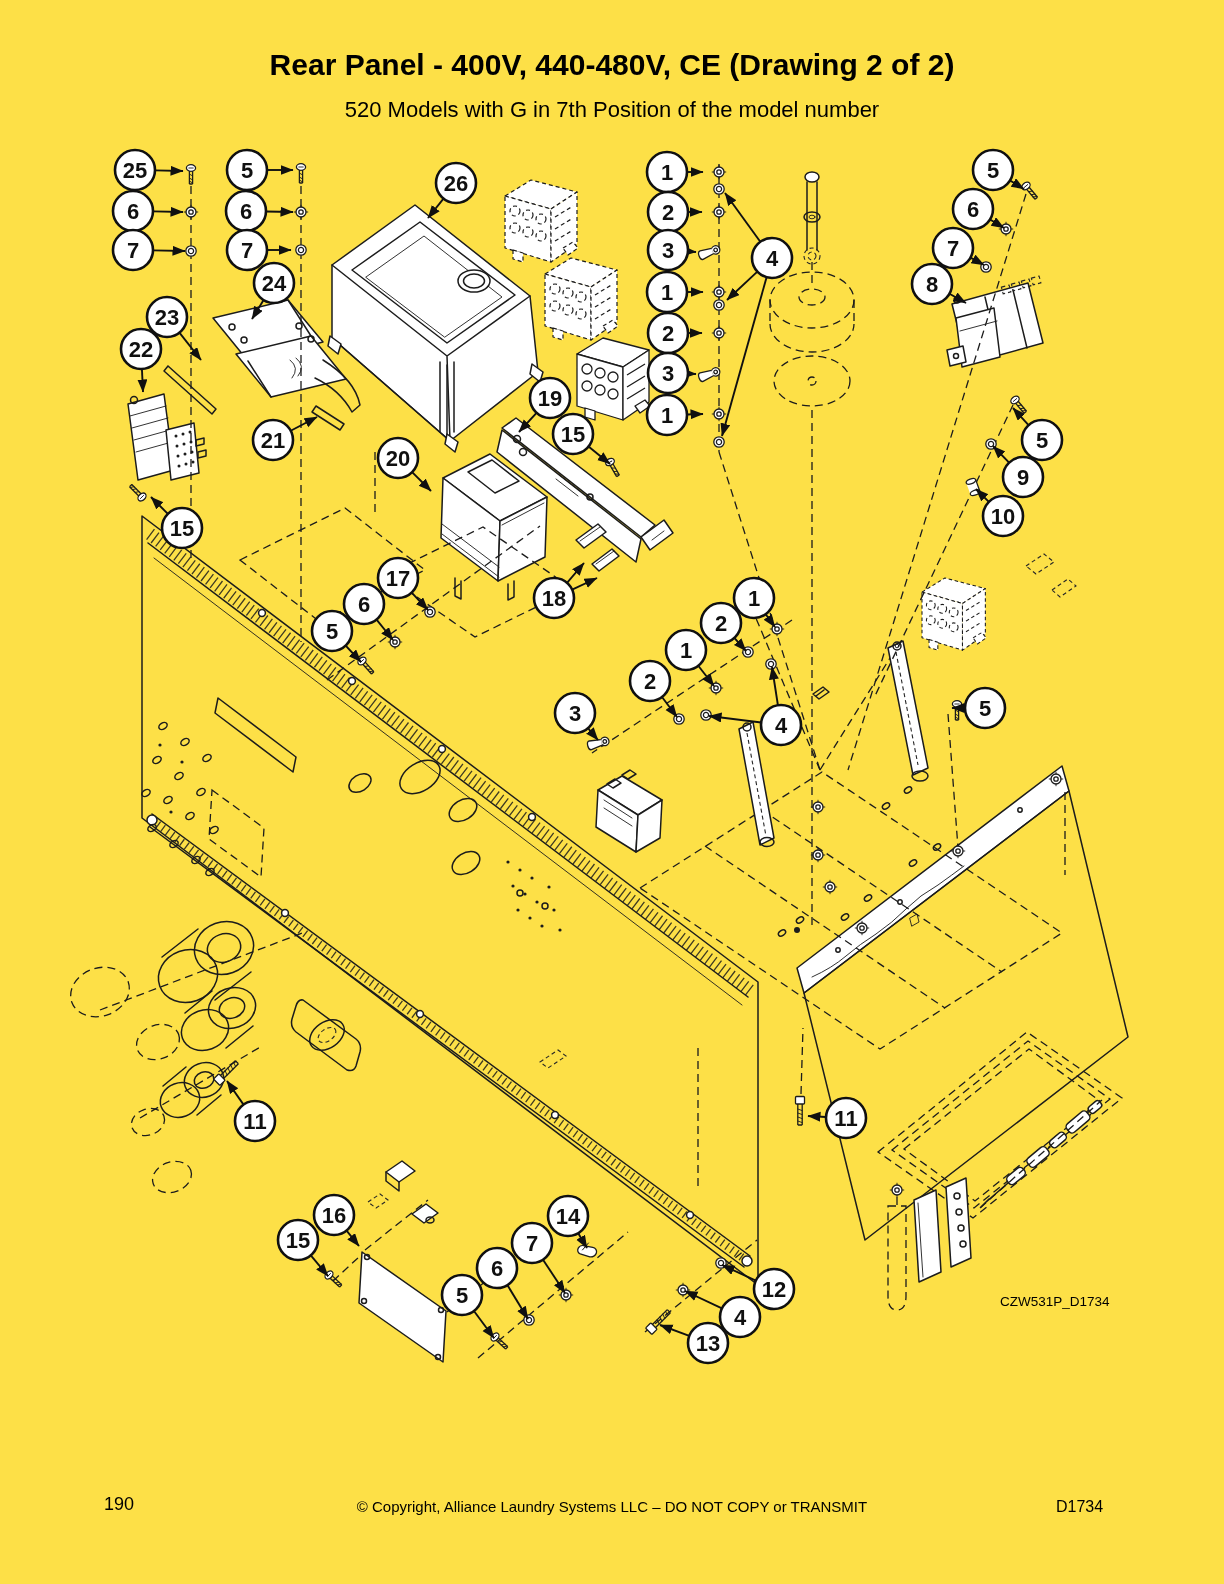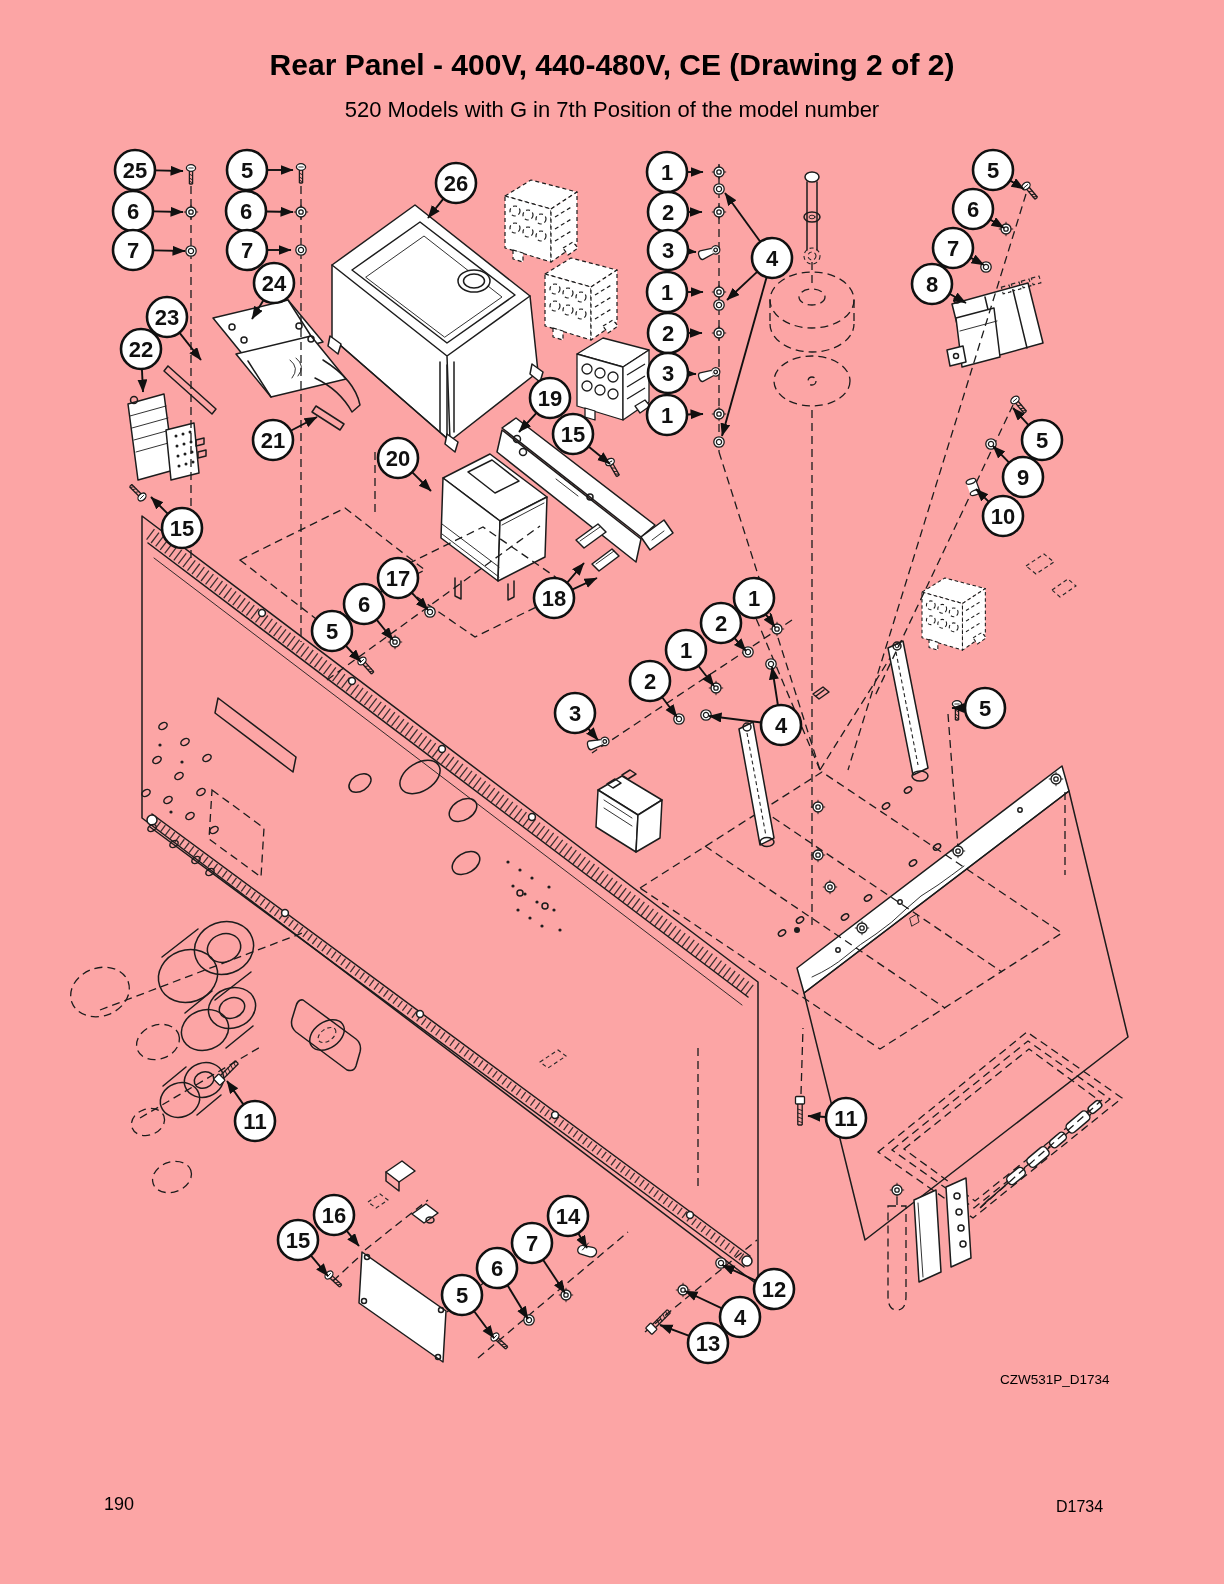--- a/index.html
+++ b/index.html
@@ -1,21 +1,21 @@
 <!DOCTYPE html>
 <html><head>
 <meta charset="utf-8">
 <style>
   html,body{margin:0;padding:0;background:#e9e9e9}
-  .page{position:relative;width:1224px;height:1584px;margin:0 auto;background:#fca5a5;
+  .page{position:relative;width:1224px;height:1584px;margin:0 auto;background:#fde047;
         font-family:"Liberation Sans",sans-serif;color:#000;overflow:hidden}
   .title{position:absolute;top:48px;left:0;width:100%;text-align:center;
          font-size:30px;font-weight:bold}
   .subtitle{position:absolute;top:97px;left:0;width:100%;text-align:center;font-size:22px}
-  .drawing-code{position:absolute;top:1372px;left:1000px;font-size:13.5px}
+  .drawing-code{position:absolute;top:1294px;left:1000px;font-size:13.5px}
   .page-num{position:absolute;top:1494px;left:104px;font-size:18px}
   .copyright{position:absolute;top:1498px;left:0;width:100%;text-align:center;font-size:15px}
   .doc-code{position:absolute;top:1498px;left:1056px;font-size:16px}
   svg{position:absolute;top:0;left:0}
   .s{fill:none;stroke:#1c1c1c;stroke-width:1.5;stroke-linecap:round;stroke-linejoin:round}
   .f{fill:#fff;stroke:#1c1c1c;stroke-width:1.5;stroke-linejoin:round}
   .thin{fill:none;stroke:#1c1c1c;stroke-width:0.9;stroke-linecap:round}
   .d{fill:none;stroke:#1c1c1c;stroke-width:1.3;stroke-dasharray:8,5}
   .d2{fill:none;stroke:#262626;stroke-width:1.1;stroke-dasharray:4,3}
   .hatch{fill:none;stroke:#1c1c1c;stroke-width:13;stroke-dasharray:1.3,4.4;opacity:.85}
@@ -616,14 +616,15 @@
         <circle cx="740" cy="1317" r="20" class="balloon"></circle>
         <text x="740" y="1325" class="balloon-num">4</text>
         <line x1="689.2734164486191" y1="1335.9775311682322" x2="660" y2="1325" class="leader" marker-end="url(#arr)"></line>
         <circle cx="708" cy="1343" r="20" class="balloon"></circle>
         <text x="708" y="1351" class="balloon-num">13</text>
       </g>
   </svg>
 
   <div class="drawing-code">CZW531P_D1734</div>
   <div class="page-num">190</div>
+  <div class="copyright">© Copyright, Alliance Laundry Systems LLC – DO NOT COPY or TRANSMIT</div>
   <div class="doc-code">D1734</div>
 </div>
 
 </body></html>

